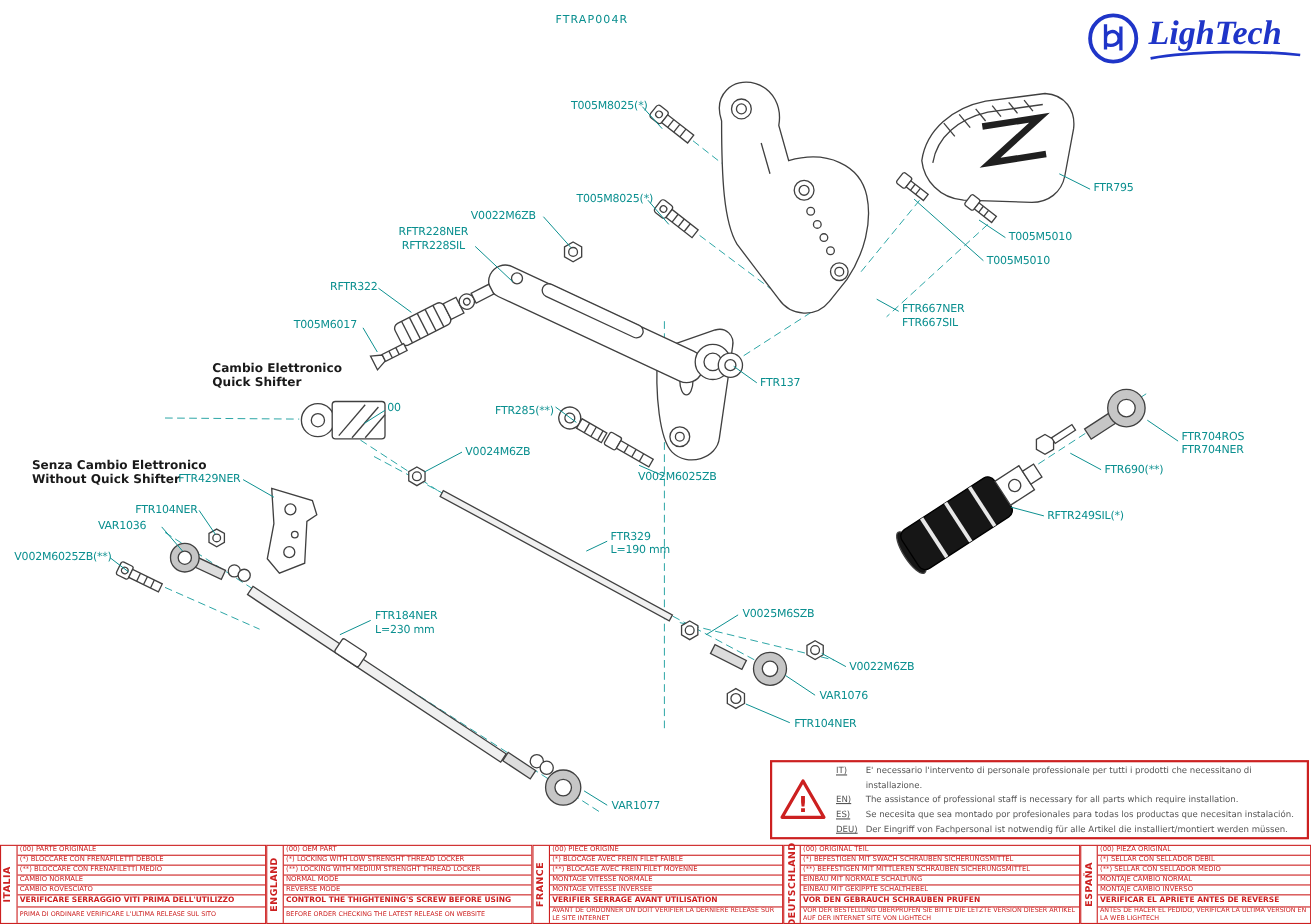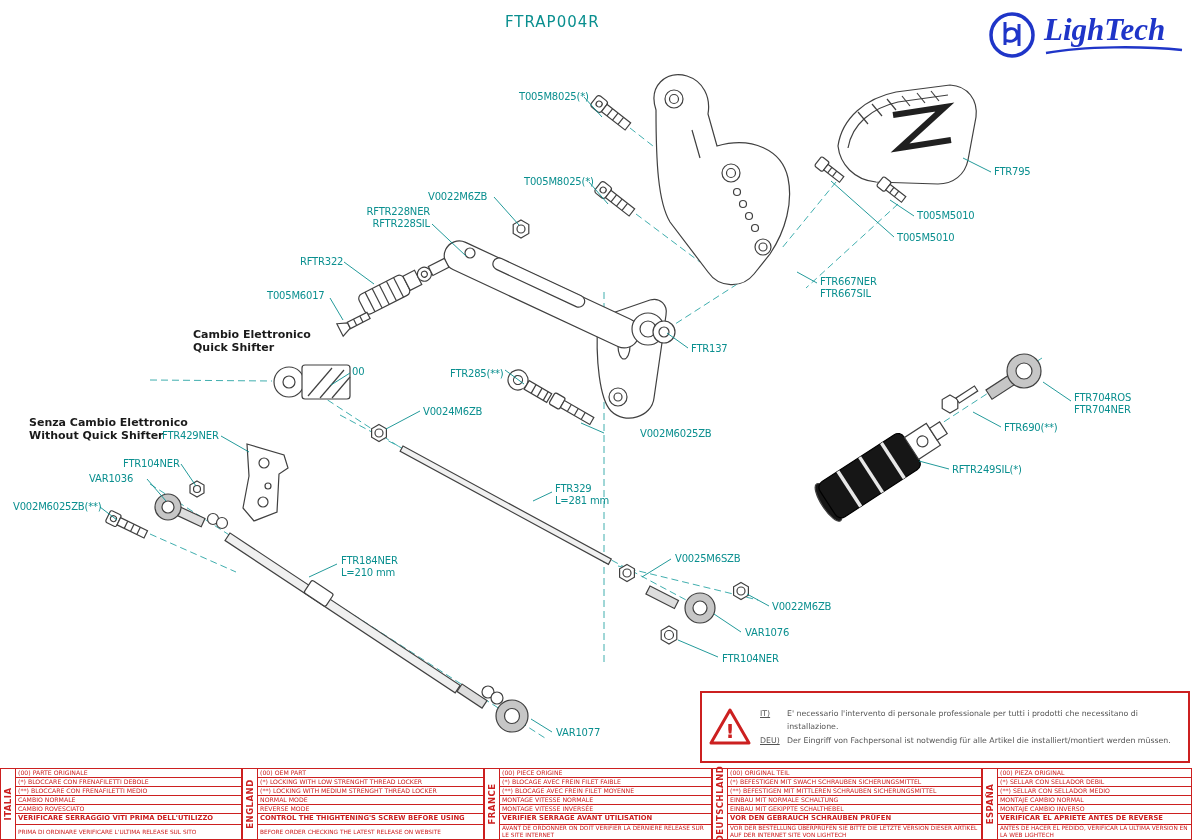--- a/index.html
+++ b/index.html
@@ -3,25 +3,25 @@
 <meta charset="utf-8">
 <style>
   * { margin:0; padding:0; box-sizing:border-box; }
   html,body { width:1192px; height:840px; }
   body { position:relative; background:#fff; overflow:hidden;
          font-family:"DejaVu Sans", sans-serif; }
 
   .drawing { position:absolute; left:0; top:0; z-index:1; }
 
   .title { position:absolute; left:505px; top:13px; z-index:3;
-           font-size:15px; letter-spacing:1px; color:#0a8f8f; }
+           font-size:10px; letter-spacing:1px; color:#0a8f8f; }
 
   .plabel { position:absolute; z-index:3; color:#0a8f8f; font-size:10px;
             line-height:11.5px; white-space:pre-line; letter-spacing:-0.2px; }
-  .plabel.alignr { text-align:right; }
+  .plabel.alignr { text-align:center; }
 
   .note { position:absolute; z-index:3; color:#1a1a1a; font-size:11px;
           font-weight:600; line-height:13px; white-space:pre-line; }
 
   
   .logo { position:absolute; left:985px; top:8px; z-index:3;
           display:flex; align-items:center; gap:5px; }
   .logo-text-wrap { display:flex; flex-direction:column; }
   .logo-text { font-family:"Liberation Serif", serif; font-style:italic;
                font-weight:bold; font-size:31px; line-height:30px; color:#1f35c8; }
@@ -352,50 +352,58 @@
 <div class="plabel" style="left:300px;top:256px">RFTR322</div>
 <div class="plabel" style="left:267px;top:290px">T005M6017</div>
 <div class="plabel" style="left:994px;top:166px">FTR795</div>
 <div class="plabel" style="left:917px;top:210px">T005M5010</div>
 <div class="plabel" style="left:897px;top:232px">T005M5010</div>
 <div class="plabel" style="left:820px;top:276px">FTR667NER
 FTR667SIL</div>
 <div class="plabel" style="left:691px;top:343px">FTR137</div>
 <div class="plabel" style="left:450px;top:368px">FTR285(**)</div>
 <div class="plabel" style="left:423px;top:406px">V0024M6ZB</div>
-<div class="plabel" style="left:640px;top:428px">V002M6025ZB</div>
+<div class="plabel" style="left:580px;top:428px">V002M6025ZB</div>
 <div class="plabel" style="left:1074px;top:392px">FTR704ROS
 FTR704NER</div>
 <div class="plabel" style="left:1004px;top:422px">FTR690(**)</div>
 <div class="plabel" style="left:952px;top:464px">RFTR249SIL(*)</div>
 <div class="plabel" style="left:162px;top:430px">FTR429NER</div>
 <div class="plabel" style="left:123px;top:458px">FTR104NER</div>
 <div class="plabel" style="left:89px;top:473px">VAR1036</div>
 <div class="plabel" style="left:13px;top:501px">V002M6025ZB(**)</div>
 <div class="plabel" style="left:555px;top:483px">FTR329
-L=281 mm</div>
+L=190 mm</div>
 <div class="plabel" style="left:341px;top:555px">FTR184NER
-L=210 mm</div>
+L=230 mm</div>
 <div class="plabel" style="left:675px;top:553px">V0025M6SZB</div>
 <div class="plabel" style="left:772px;top:601px">V0022M6ZB</div>
 <div class="plabel" style="left:745px;top:627px">VAR1076</div>
 <div class="plabel" style="left:722px;top:653px">FTR104NER</div>
 <div class="plabel" style="left:556px;top:727px">VAR1077</div>
 
 <div class="warnbox">
   <svg width="44" height="40" viewBox="0 0 44 40">
     <path d="M22,3 L41,36 L3,36 Z" fill="#fff" stroke="#cc2020" stroke-width="3" stroke-linejoin="round"></path>
     <text x="22" y="31" font-size="20" font-weight="bold" fill="#cc2020" text-anchor="middle" font-family="DejaVu Sans, sans-serif">!</text>
   </svg>
   <div class="warn-lines">
     <div class="warn-line">
         <span class="wp">IT)</span>
         <span>E' necessario l'intervento di personale professionale per tutti i prodotti che necessitano di installazione.</span>
       </div>
     <div class="warn-line">
+        <span class="wp">EN)</span>
+        <span>The assistance of professional staff is necessary for all parts which require installation.</span>
+      </div>
+    <div class="warn-line">
+        <span class="wp">ES)</span>
+        <span>Se necesita que sea montado por profesionales para todas los productas que necesitan instalación.</span>
+      </div>
+    <div class="warn-line">
         <span class="wp">DEU)</span>
         <span>Der Eingriff von Fachpersonal ist notwendig für alle Artikel die installiert/montiert werden müssen.</span>
       </div>
   </div>
 </div>
 
 <div class="legend">
 
   <div class="lcol" style="left:0;width:242px">
     <div class="country">

